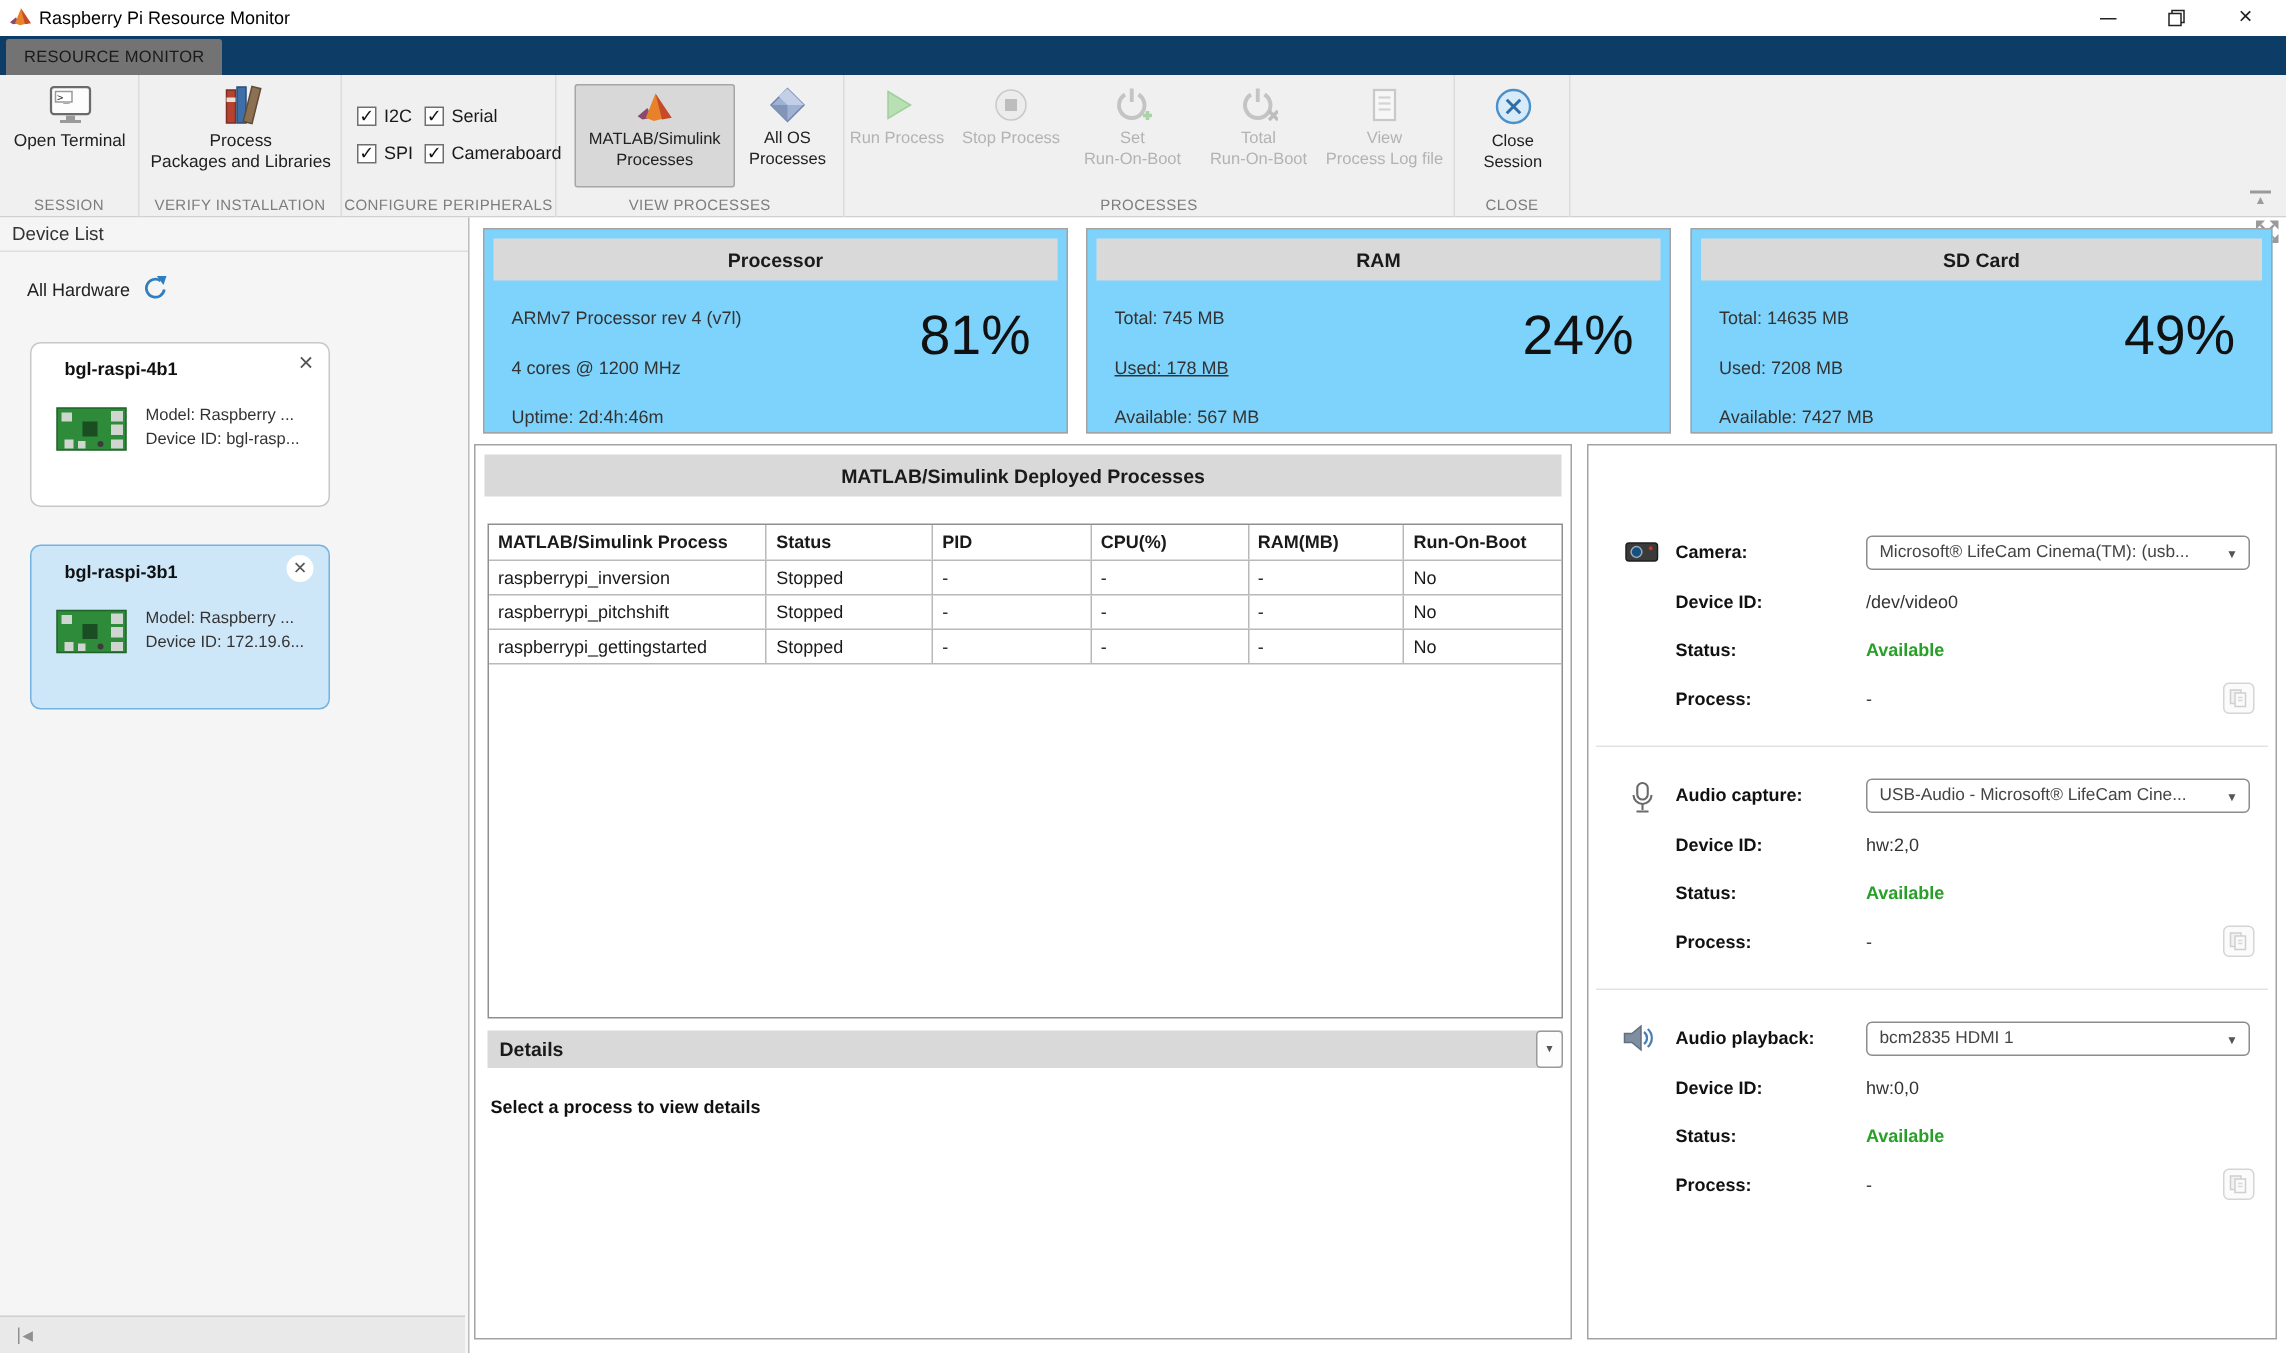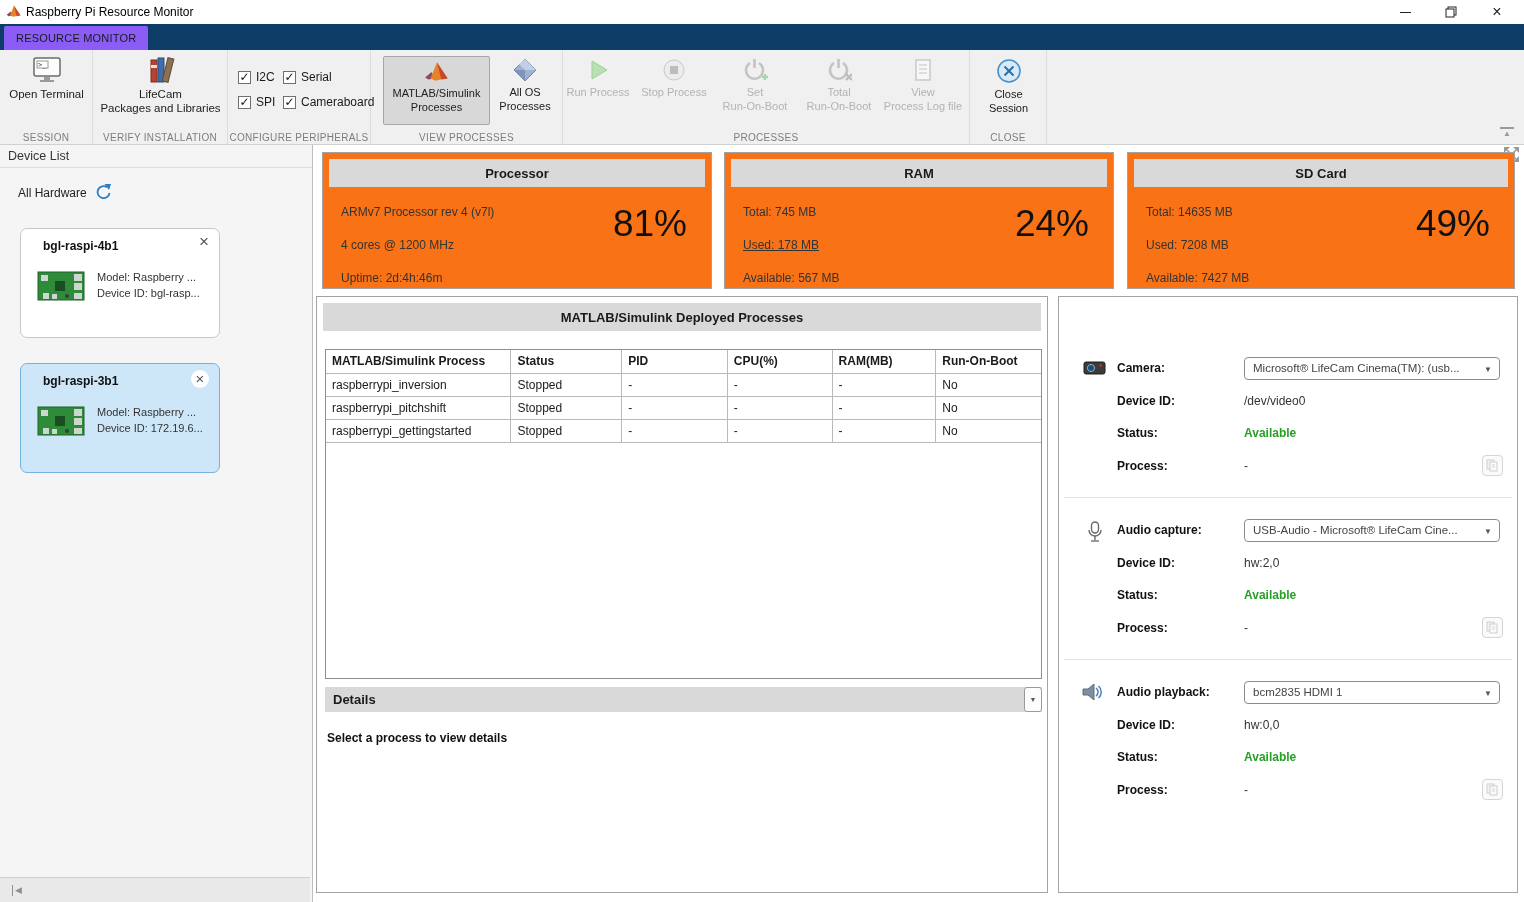--- a/index.html
+++ b/index.html
@@ -14,21 +14,21 @@
   
   .titlebar{position:absolute;left:0;top:0;width:1524px;height:24px;background:#fff;}
   .titlebar .app-title{position:absolute;left:26px;top:5px;font-size:12px;color:#000;}
   .titlebar .app-ico{position:absolute;left:6px;top:4px;}
   .wc{position:absolute;top:0;height:24px;width:44px;display:flex;align-items:center;justify-content:center;cursor:default;}
   .wc-min{left:1383px;} .wc-res{left:1429px;} .wc-close{left:1475px;font-size:16px;color:#222;line-height:1;}
   .minbar{width:11px;height:1px;background:#222;}
 
   
   .ribbonbar{position:absolute;left:0;top:24px;width:1524px;height:26px;background:var(--ribbon-navy);}
-  .ribbon-tab{position:absolute;left:4px;bottom:0;height:24px;background:#8b5cf6;padding:0 12px;
+  .ribbon-tab{position:absolute;left:4px;bottom:0;height:24px;background:#737373;padding:0 12px;
     font-size:11px;color:#1a1a1a;display:flex;align-items:center;letter-spacing:.2px;border-radius:2px 2px 0 0;}
 
   
   .toolbar{position:absolute;left:0;top:50px;width:1524px;height:95px;background:var(--toolbar-bg);border-bottom:1px solid #d0d0d0;}
   .tgroup{position:absolute;top:0;height:95px;border-right:1px solid #dcdcdc;}
   .glabel{position:absolute;left:0;right:0;bottom:2px;text-align:center;font-size:10px;color:#7d7d7d;letter-spacing:.3px;white-space:nowrap;}
   .tbtn{position:absolute;display:flex;flex-direction:column;align-items:center;text-align:center;cursor:pointer;}
   .tbtn .lbl{font-size:11.5px;color:#212121;line-height:14px;margin-top:3px;}
   .tbtn.disabled .lbl{color:#b3b3b3;}
   .toggle-on{background:#d8d8d8;border:1px solid #a6a6a6;border-radius:2px;}
@@ -54,21 +54,21 @@
   .devcard .dinfo{position:absolute;left:76px;top:40px;font-size:11px;color:#333;line-height:16px;}
   .devstrip{position:absolute;left:0;top:732px;width:310px;height:25px;background:#e9e9e9;border-top:1px solid #d0d0d0;}
   .devstrip .vline{position:absolute;left:12px;top:7px;width:1px;height:11px;background:#909090;}
   .devstrip .tri{position:absolute;left:15px;top:7px;font-size:9px;color:#909090;}
 
   
   .mainarea{position:absolute;left:313px;top:145px;width:1211px;height:757px;background:#fff;}
   .expand-ic{position:absolute;left:1503px;top:146px;cursor:pointer;}
 
   
-  .statcard{position:absolute;top:152px;height:137px;border:1px solid #a3a3a3;background:#f97316;}
+  .statcard{position:absolute;top:152px;height:137px;border:1px solid #a3a3a3;background:#7dd3fc;}
   .statcard .shead{margin:6px;height:28px;background:var(--panel-header-bg);font-size:13px;font-weight:bold;
       display:flex;align-items:center;justify-content:center;}
   .statcard .sline{position:absolute;left:18px;font-size:12px;color:#333;}
   .statcard .pct{position:absolute;right:24px;top:38px;font-size:37px;color:#111;margin-top:12px;}
 
   
   .procpanel{position:absolute;left:316px;top:296px;width:732px;height:597px;border:1px solid #a3a3a3;background:#fff;}
   .phead{margin:6px;height:28px;background:var(--panel-header-bg);font-size:13px;font-weight:bold;
       display:flex;align-items:center;justify-content:center;}
   .ptable{position:absolute;left:8px;top:52px;width:717px;height:330px;border:1px solid #8f8f8f;background:#fff;}
@@ -145,21 +145,21 @@
   <div class="tgroup" style="left:93px;width:135px;">
     <div class="tbtn" style="left:4px;top:6px;width:127px;">
       <svg width="30" height="28" viewBox="0 0 30 28">
         <rect x="5" y="4" width="6" height="22" fill="#b5432f" stroke="#7e2d20"></rect>
         <rect x="5" y="9" width="6" height="3" fill="#e8e0d5"></rect>
         <rect x="12" y="2" width="6" height="24" fill="#3f6fa8" stroke="#2a4d77"></rect>
         <g transform="rotate(14 22 14)">
             <rect x="19" y="2" width="6" height="24" fill="#8d7051" stroke="#5f4a33"></rect>
           </g>
       </svg>
-      <span class="lbl"><span>LifeCam</span><br><span>Packages and Libraries</span></span>
+      <span class="lbl"><span>Process</span><br><span>Packages and Libraries</span></span>
     </div>
     <div class="glabel">VERIFY INSTALLATION</div>
   </div>
 
   <div class="tgroup" style="left:228px;width:143px;">
     <label class="cbrow" style="left:10px;top:20px;">
       <span class="cb">
           <span>✓</span>
         </span>
       <span>I2C</span>

